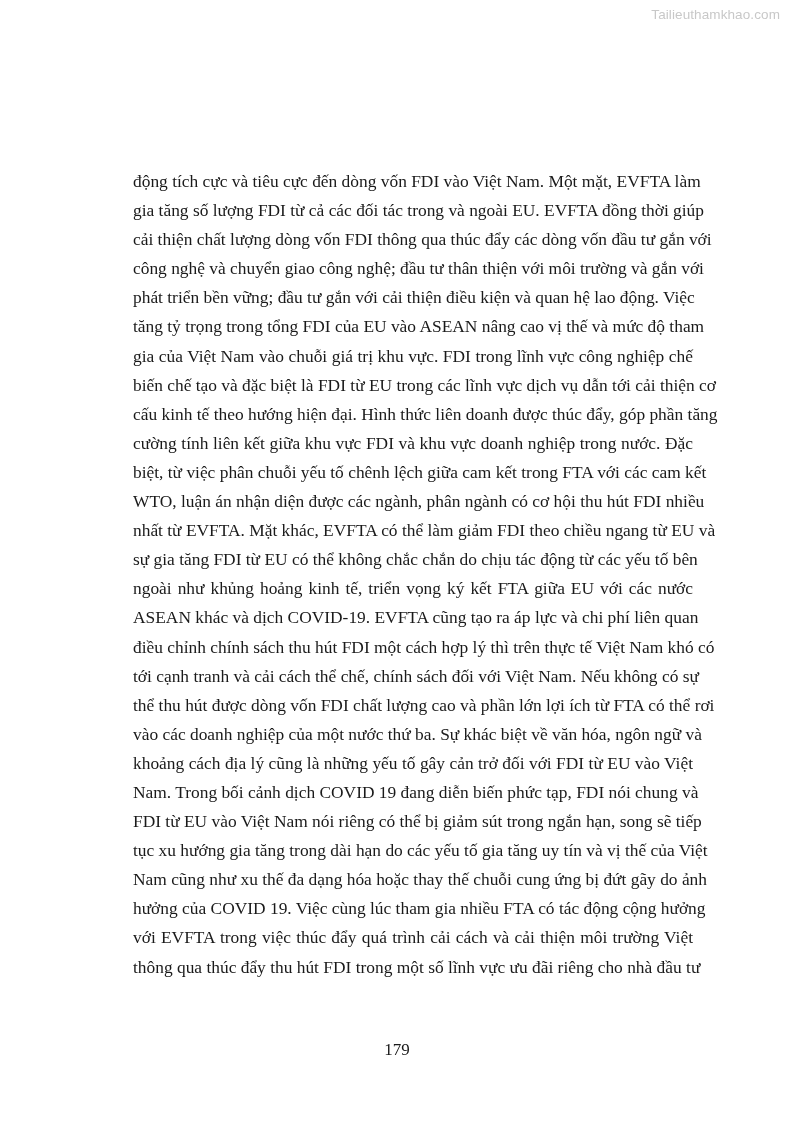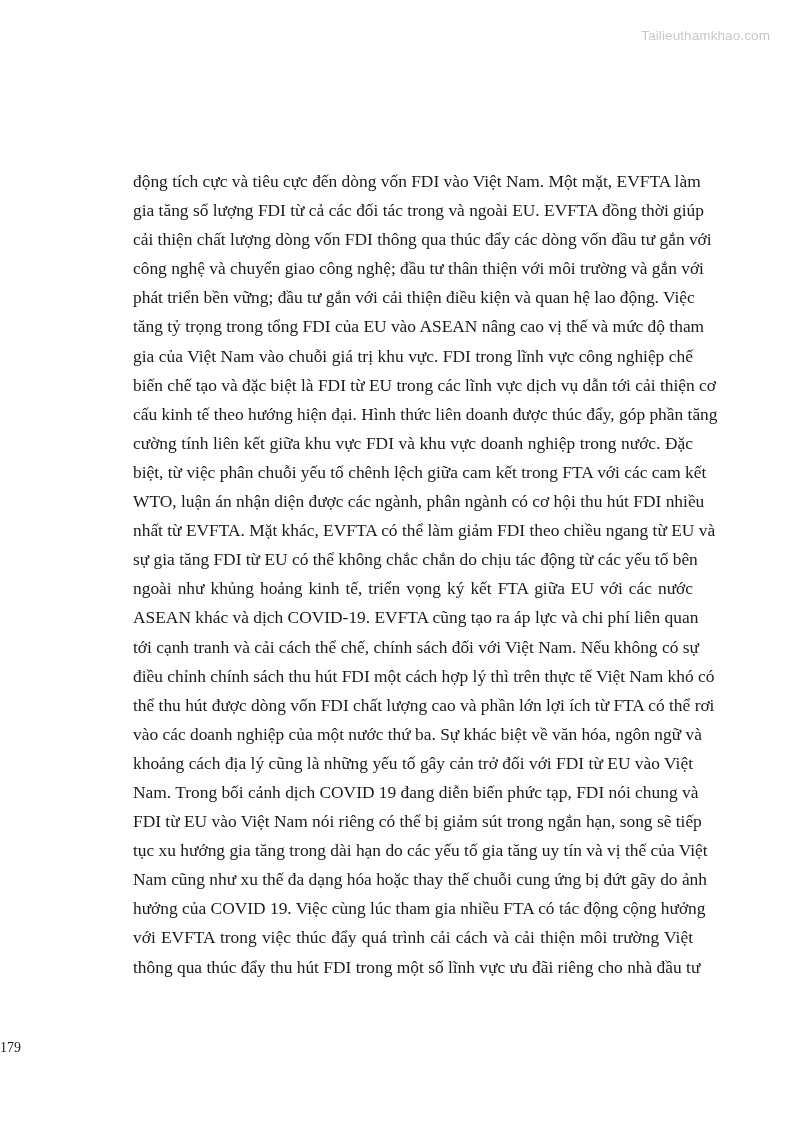--- a/index.html
+++ b/index.html
@@ -11,26 +11,25 @@
       width: 794px;
       height: 1123px;
       position: relative;
       overflow: hidden;
       font-family: "Liberation Serif", "DejaVu Serif", serif;
       color: #1a1a1a;
     }
     .watermark {
       position: absolute;
       top: 7px;
-      right: 24px;
+      right: 14px;
       font-family: "Liberation Sans", "DejaVu Sans", sans-serif;
       font-size: 13.5px;
       color: #c8c8c8;
       letter-spacing: 0.1px;
-      margin-top: 21px;
     }
     .page-body {
       position: absolute;
       left: 133px;
       top: 129px;
       width: 560px;
       margin-top: 38px;
     }
     .line {
       display: block;
@@ -42,21 +41,22 @@
       white-space: nowrap;
     }
     .line.last {
       text-align-last: justify;
     }
     .page-number {
       position: absolute;
       top: 1040px;
       left: 0;
       width: 100%;
-      font-size: 14px;
+      text-align: center;
+      font-size: 17px;
       color: #1a1a1a;
     }
   </style>
 </head>
 <body>
 
 <div class="watermark">Tailieuthamkhao.com</div>
 
 <div class="page-body">
   <span class="line">động tích cực và tiêu cực đến dòng vốn FDI vào Việt Nam. Một mặt, EVFTA làm</span>
@@ -68,22 +68,22 @@
   <span class="line">gia của Việt Nam vào chuỗi giá trị khu vực. FDI trong lĩnh vực công nghiệp chế</span>
   <span class="line">biến chế tạo và đặc biệt là FDI từ EU trong các lĩnh vực dịch vụ dẫn tới cải thiện cơ</span>
   <span class="line">cấu kinh tế theo hướng hiện đại. Hình thức liên doanh được thúc đẩy, góp phần tăng</span>
   <span class="line">cường tính liên kết giữa khu vực FDI và khu vực doanh nghiệp trong nước. Đặc</span>
   <span class="line">biệt, từ việc phân chuỗi yếu tố chênh lệch giữa cam kết trong FTA với các cam kết</span>
   <span class="line">WTO, luận án nhận diện được các ngành, phân ngành có cơ hội thu hút FDI nhiều</span>
   <span class="line">nhất từ EVFTA. Mặt khác, EVFTA có thể làm giảm FDI theo chiều ngang từ EU và</span>
   <span class="line">sự gia tăng FDI từ EU có thể không chắc chắn do chịu tác động từ các yếu tố bên</span>
   <span class="line">ngoài như khủng hoảng kinh tế, triển vọng ký kết FTA giữa EU với các nước</span>
   <span class="line">ASEAN khác và dịch COVID-19. EVFTA cũng tạo ra áp lực và chi phí liên quan</span>
+  <span class="line">điều chỉnh chính sách thu hút FDI một cách hợp lý thì trên thực tế Việt Nam khó có</span>
   <span class="line">tới cạnh tranh và cải cách thể chế, chính sách đối với Việt Nam. Nếu không có sự</span>
-  <span class="line">điều chỉnh chính sách thu hút FDI một cách hợp lý thì trên thực tế Việt Nam khó có</span>
   <span class="line">thể thu hút được dòng vốn FDI chất lượng cao và phần lớn lợi ích từ FTA có thể rơi</span>
   <span class="line">vào các doanh nghiệp của một nước thứ ba. Sự khác biệt về văn hóa, ngôn ngữ và</span>
   <span class="line">khoảng cách địa lý cũng là những yếu tố gây cản trở đối với FDI từ EU vào Việt</span>
   <span class="line">Nam. Trong bối cảnh dịch COVID 19 đang diễn biến phức tạp, FDI nói chung và</span>
   <span class="line">FDI từ EU vào Việt Nam nói riêng có thể bị giảm sút trong ngắn hạn, song sẽ tiếp</span>
   <span class="line">tục xu hướng gia tăng trong dài hạn do các yếu tố gia tăng uy tín và vị thế của Việt</span>
   <span class="line">Nam cũng như xu thế đa dạng hóa hoặc thay thế chuỗi cung ứng bị đứt gãy do ảnh</span>
   <span class="line">hưởng của COVID 19. Việc cùng lúc tham gia nhiều FTA có tác động cộng hưởng</span>
   <span class="line">với EVFTA trong việc thúc đẩy quá trình cải cách và cải thiện môi trường Việt</span>
   <span class="line last">thông qua thúc đẩy thu hút FDI trong một số lĩnh vực ưu đãi riêng cho nhà đầu tư</span>

